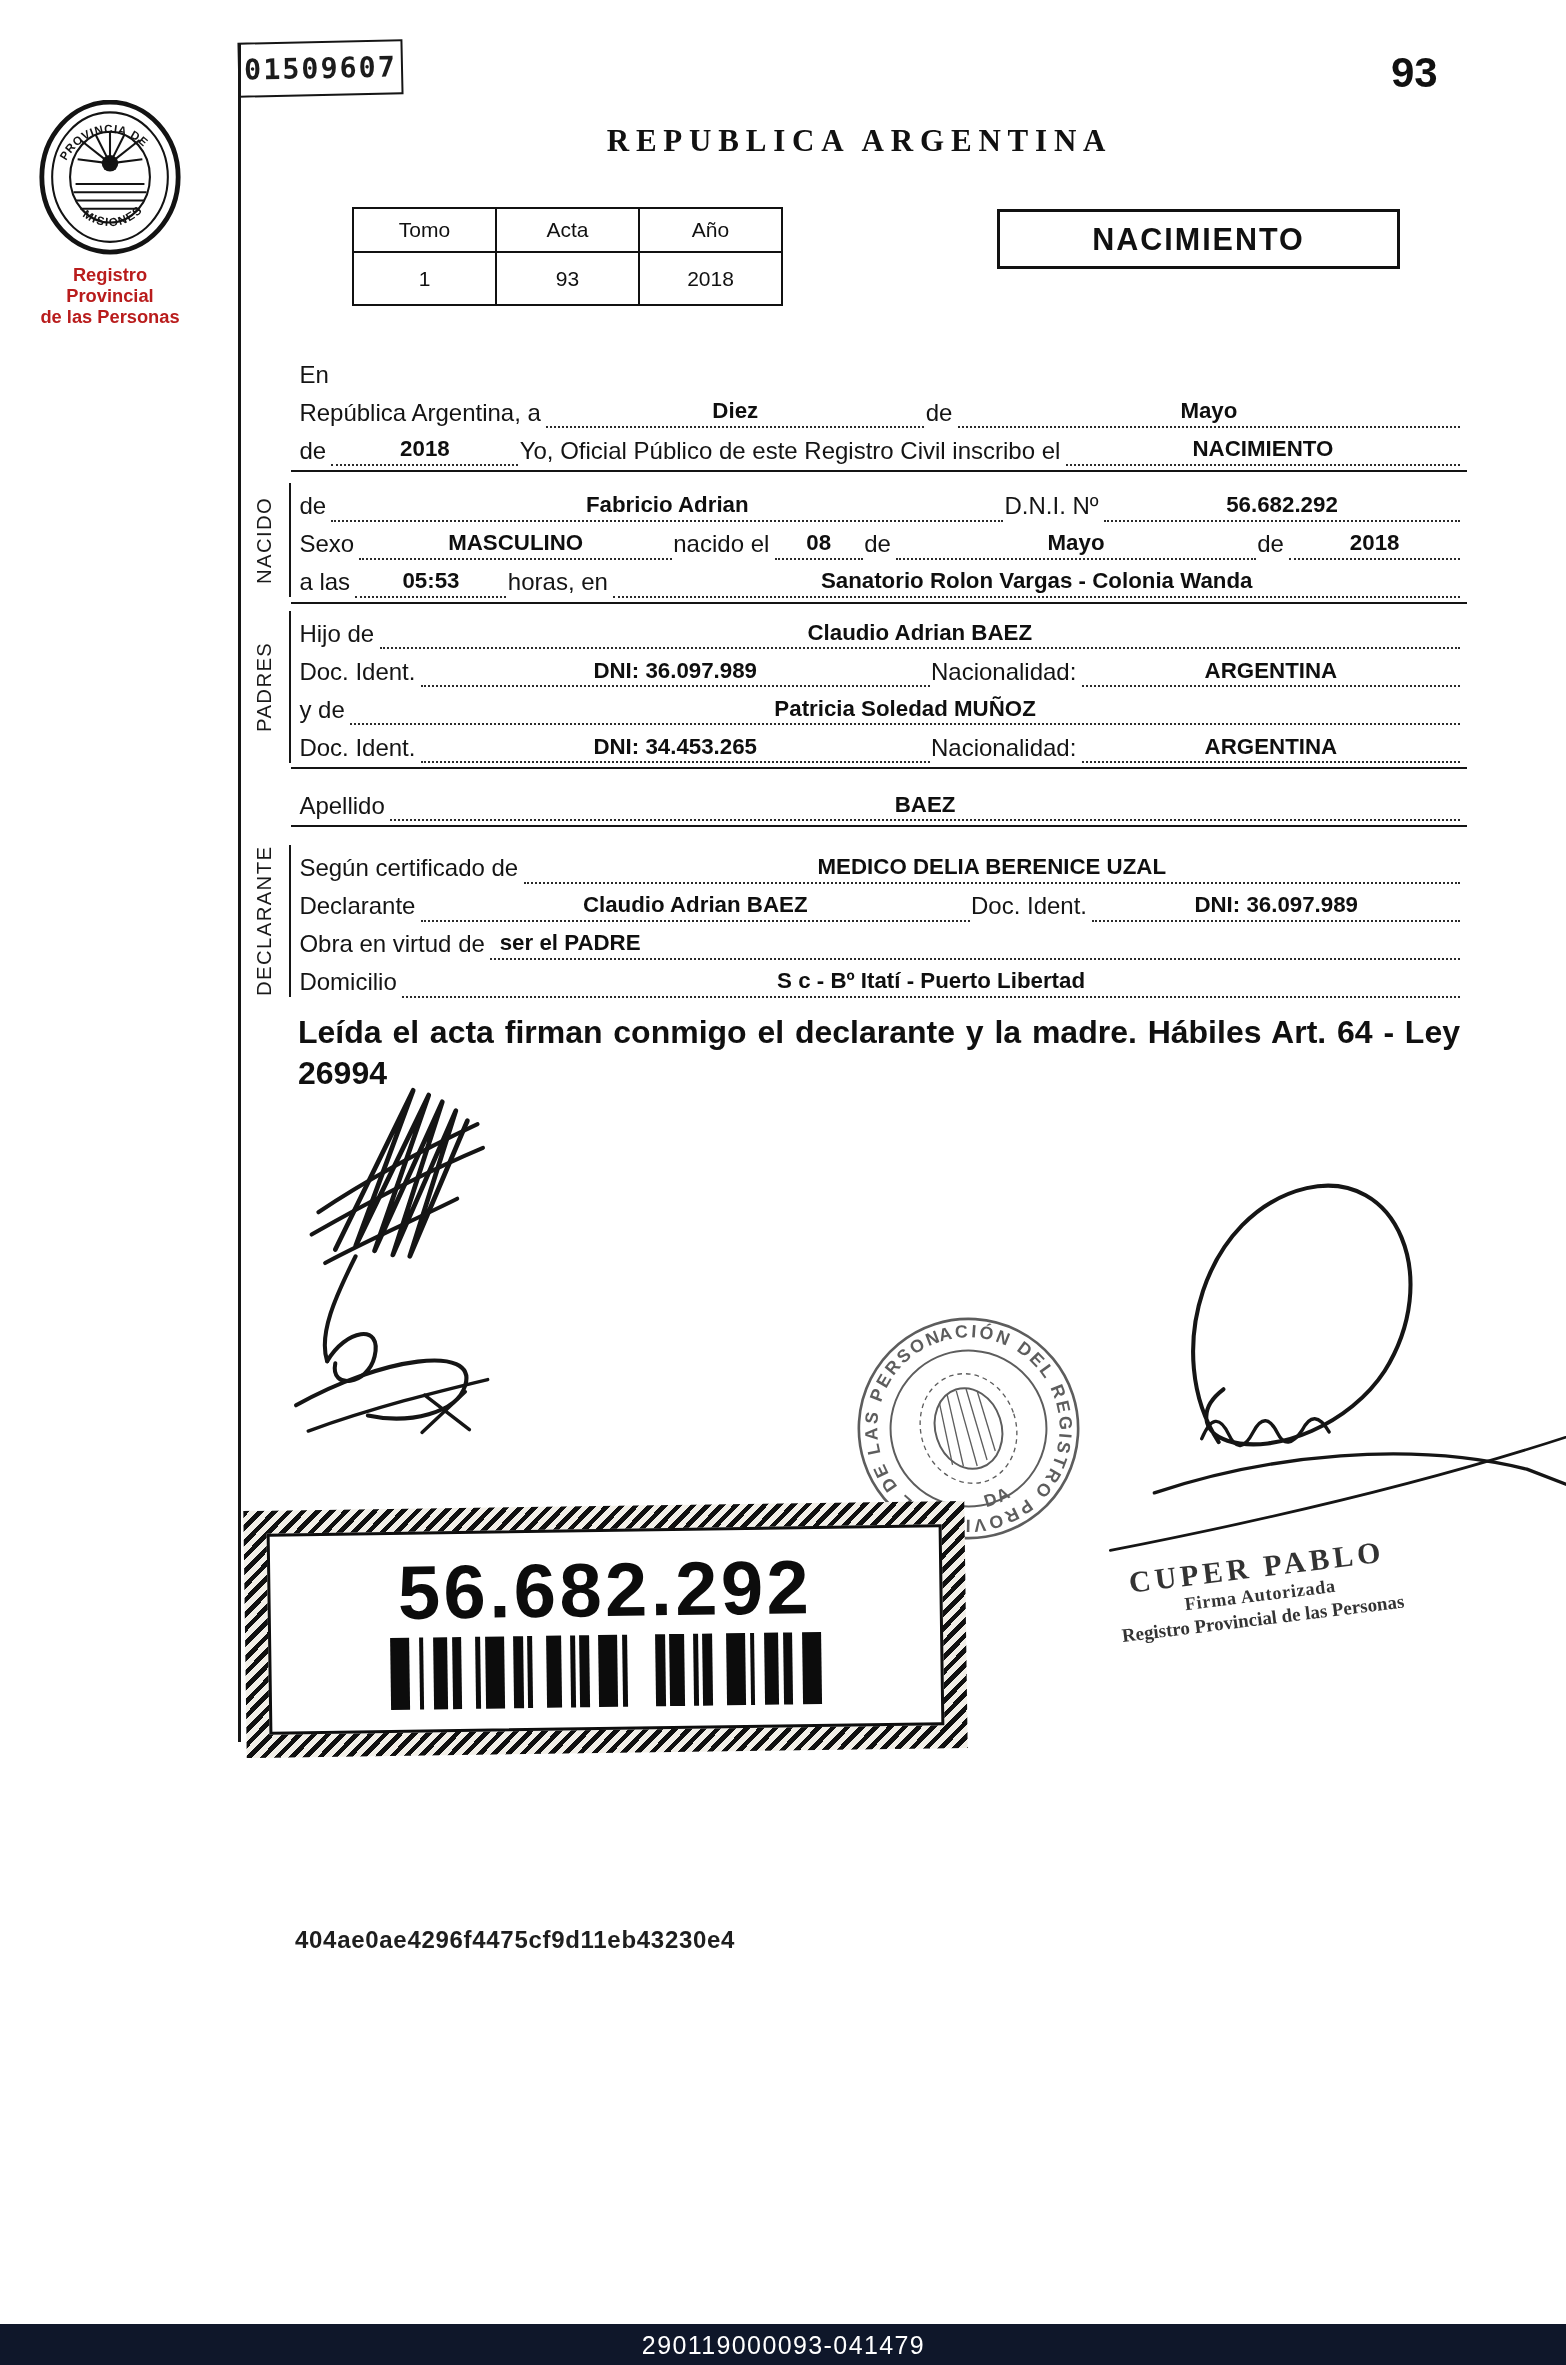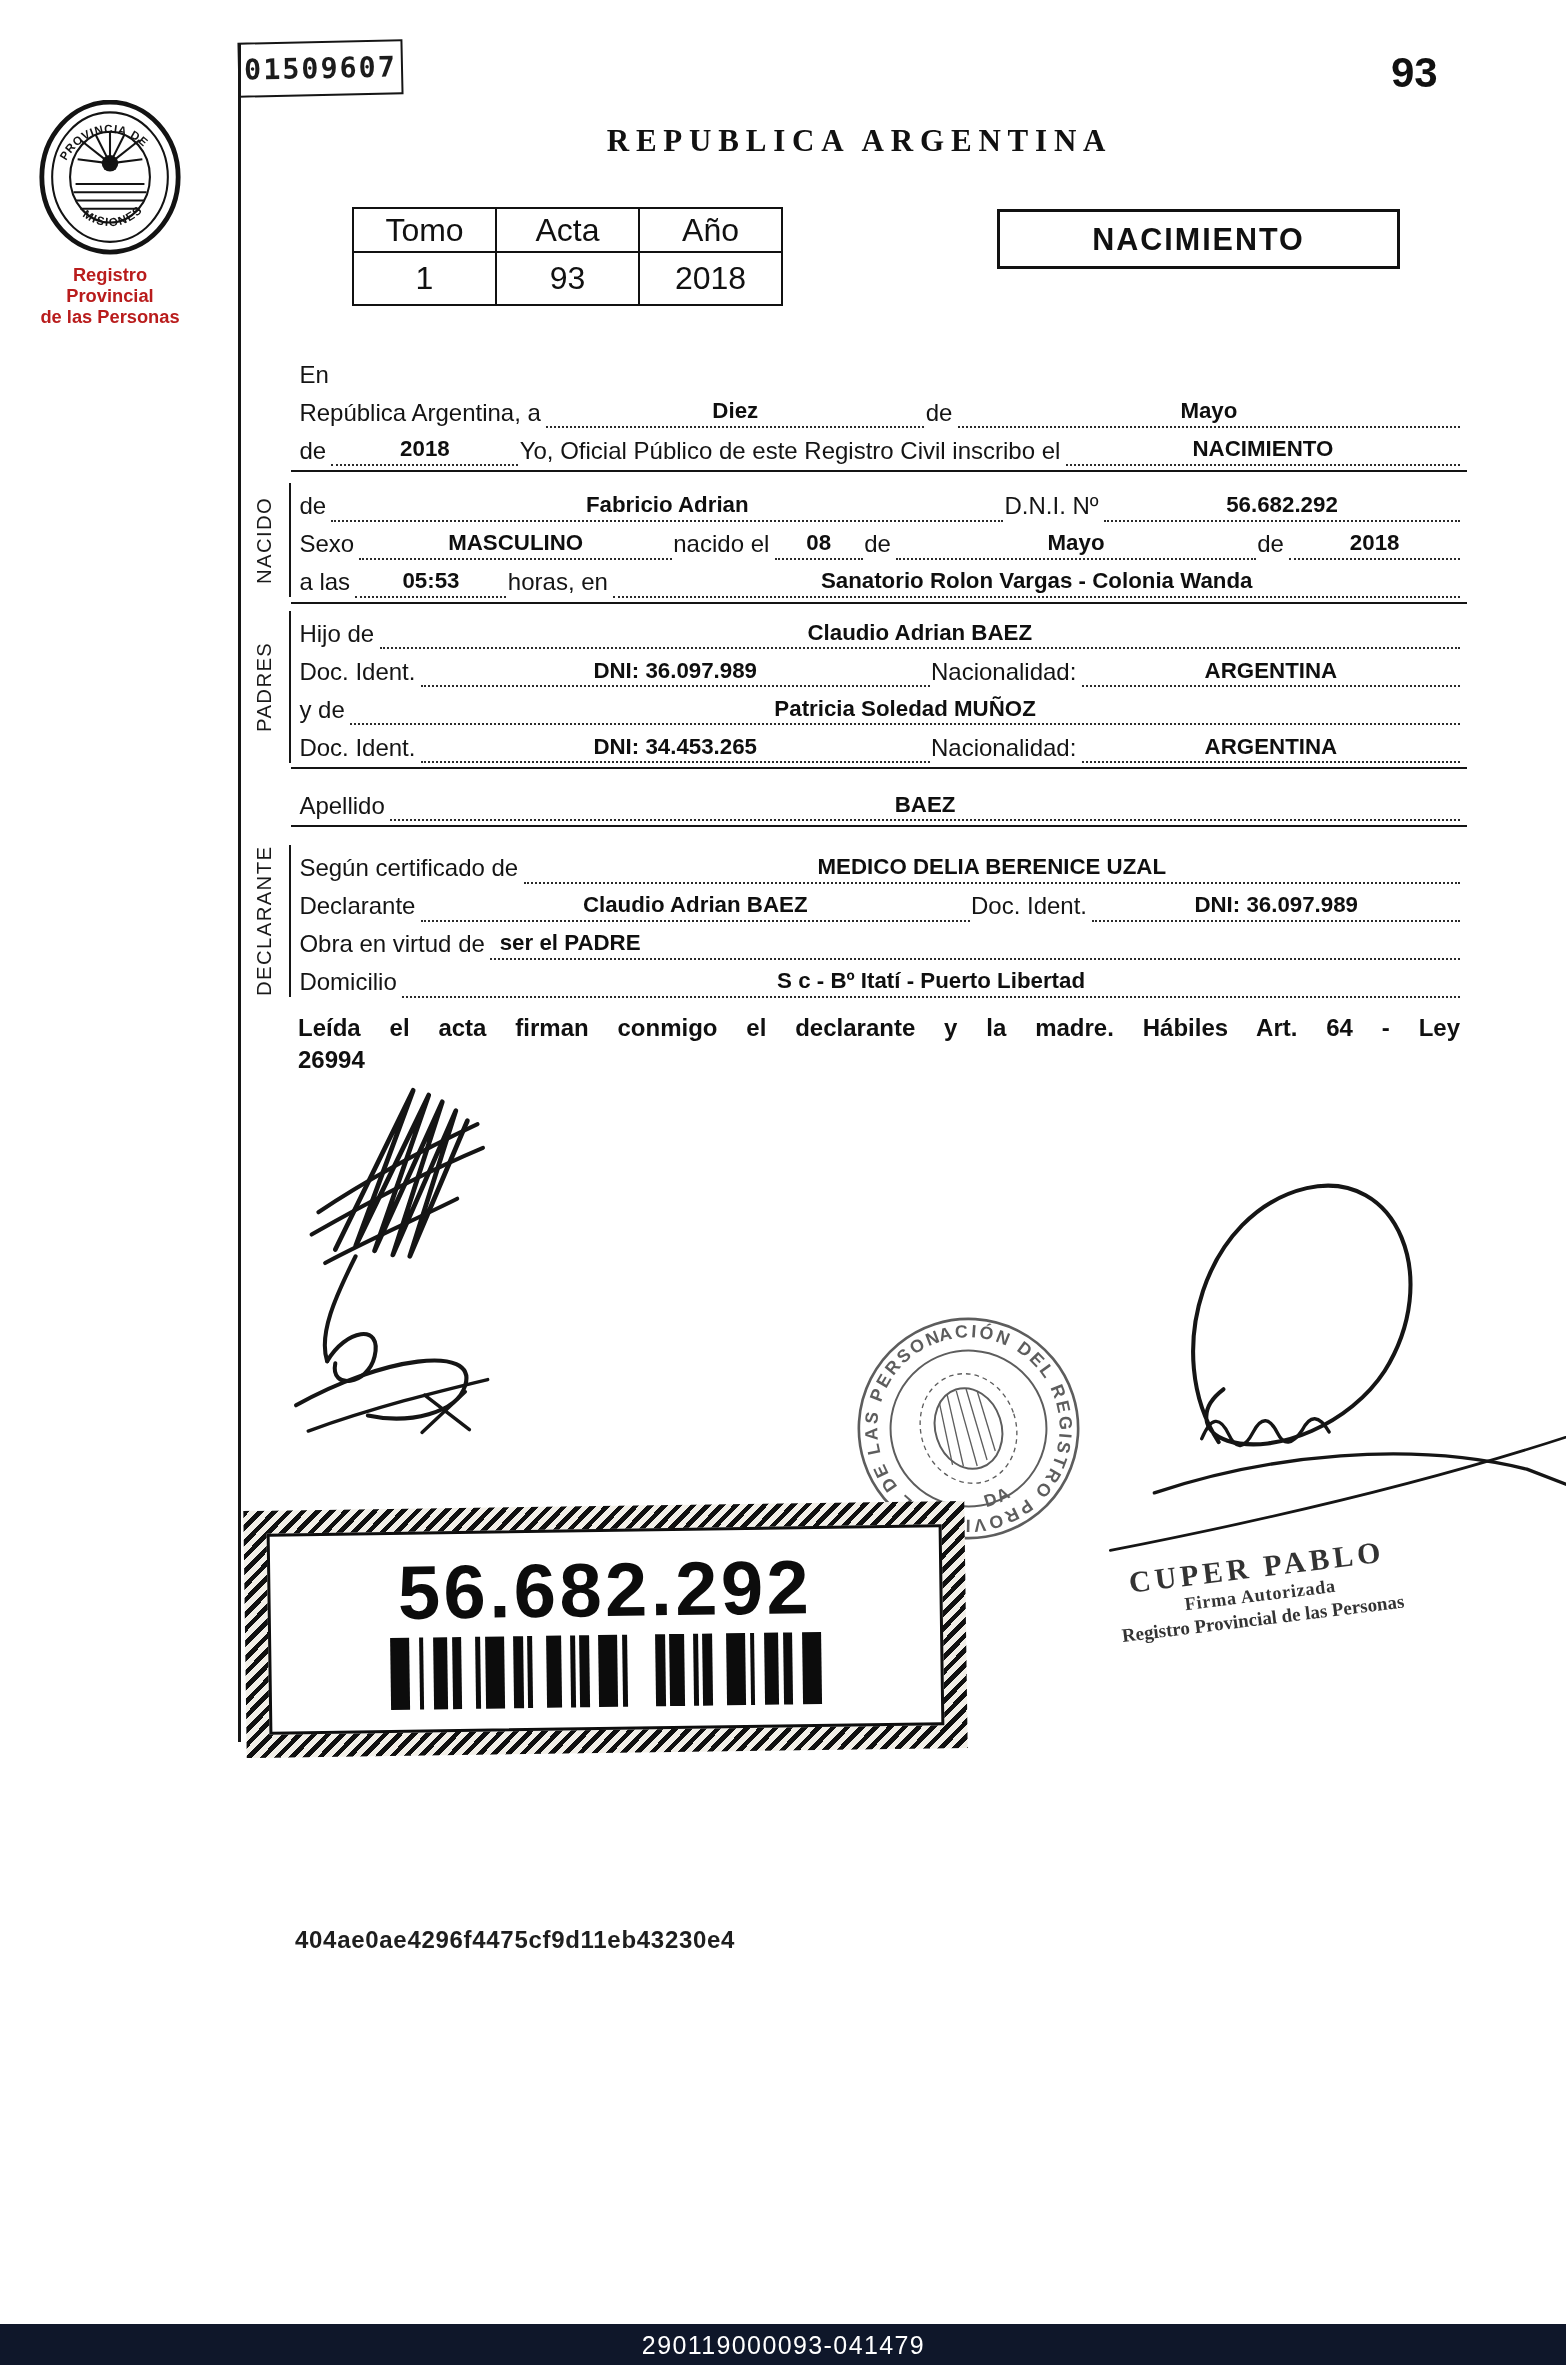--- a/index.html
+++ b/index.html
@@ -21,21 +21,21 @@
     position:absolute; left:1391px; top:49px; font-size:42px; font-weight:bold; color:#111;
   }
   .doc-title{
     position:absolute; left:240px; top:123px; width:1239px; text-align:center;
     font-family:"Liberation Serif", serif; font-weight:bold; font-size:31px; letter-spacing:6.8px;
   }
   .seal-block{position:absolute; left:34px; top:100px; width:152px; text-align:center;}
   .seal-caption{margin-top:5.4px; font-size:18.3px; font-weight:bold; line-height:1.15; color:#b91c1c;}
   .record-table{position:absolute; left:352px; top:207px; border-collapse:collapse;}
   .record-table td{
-    border:2.7px solid #111; width:141px; text-align:center; font-size:32px; color:#111; padding:0;
+    border:2.7px solid #111; width:141px; text-align:center; font-size:21px; color:#111; padding:0;
   }
   .record-table tr:first-child td{height:42px;}
   .record-table tr:last-child td{height:51px;}
   .act-type-box{
     position:absolute; left:997px; top:209px; width:397px; height:54px; border:3.4px solid #111;
     display:flex; align-items:center; justify-content:center;
   }
   .act-type-box span{font-size:30.5px; font-weight:bold; letter-spacing:2px;}
   
   .vline{position:absolute; left:238px; top:43px; width:2.7px; height:1699px; background:#161616;}
@@ -54,21 +54,21 @@
   
   .form{position:absolute; left:298px; top:352px; width:1162px;}
   .form-line{display:flex; align-items:flex-end; height:38px; position:relative;}
   .fl-label{font-size:24px; color:#141414; padding:0 5.4px 2px 1.4px; white-space:nowrap; line-height:1.1;}
   .fl-value{
     font-size:22.3px; font-weight:bold; text-align:center; color:#0f0f0f;
     border-bottom:2px dotted #2a2a2a; padding:0 2.7px 2px 2.7px; white-space:nowrap; min-width:27px; line-height:1.1;
   }
   .fl-value.left{text-align:left; padding-left:9.5px;}
   .solid-rule{position:absolute; left:-6.8px; right:-6.8px; bottom:-6.1px; height:2px; background:#141414;}
-  .closing{position:absolute; left:298px; top:1014px; width:1162px; font-weight:bold; font-size:24px; color:#101010;}
+  .closing{position:absolute; left:298px; top:1014px; width:1162px; font-weight:bold; font-size:32px; color:#101010;}
   .closing .l1{text-align:justify; text-align-last:justify;}
   .closing .l2{margin-top:4.1px;}
   
   .sig{position:absolute;}
   .sig path{fill:none; stroke:#151515; stroke-linecap:round; stroke-linejoin:round;}
   .round-stamp{position:absolute; left:843px; top:1303px; opacity:.82;}
   .auth-stamp{
     position:absolute; left:1070px; top:1550px; width:379px; transform:rotate(-7deg);
     text-align:center; color:#1d1d1d; font-family:"Liberation Serif", serif; opacity:.9;
   }

